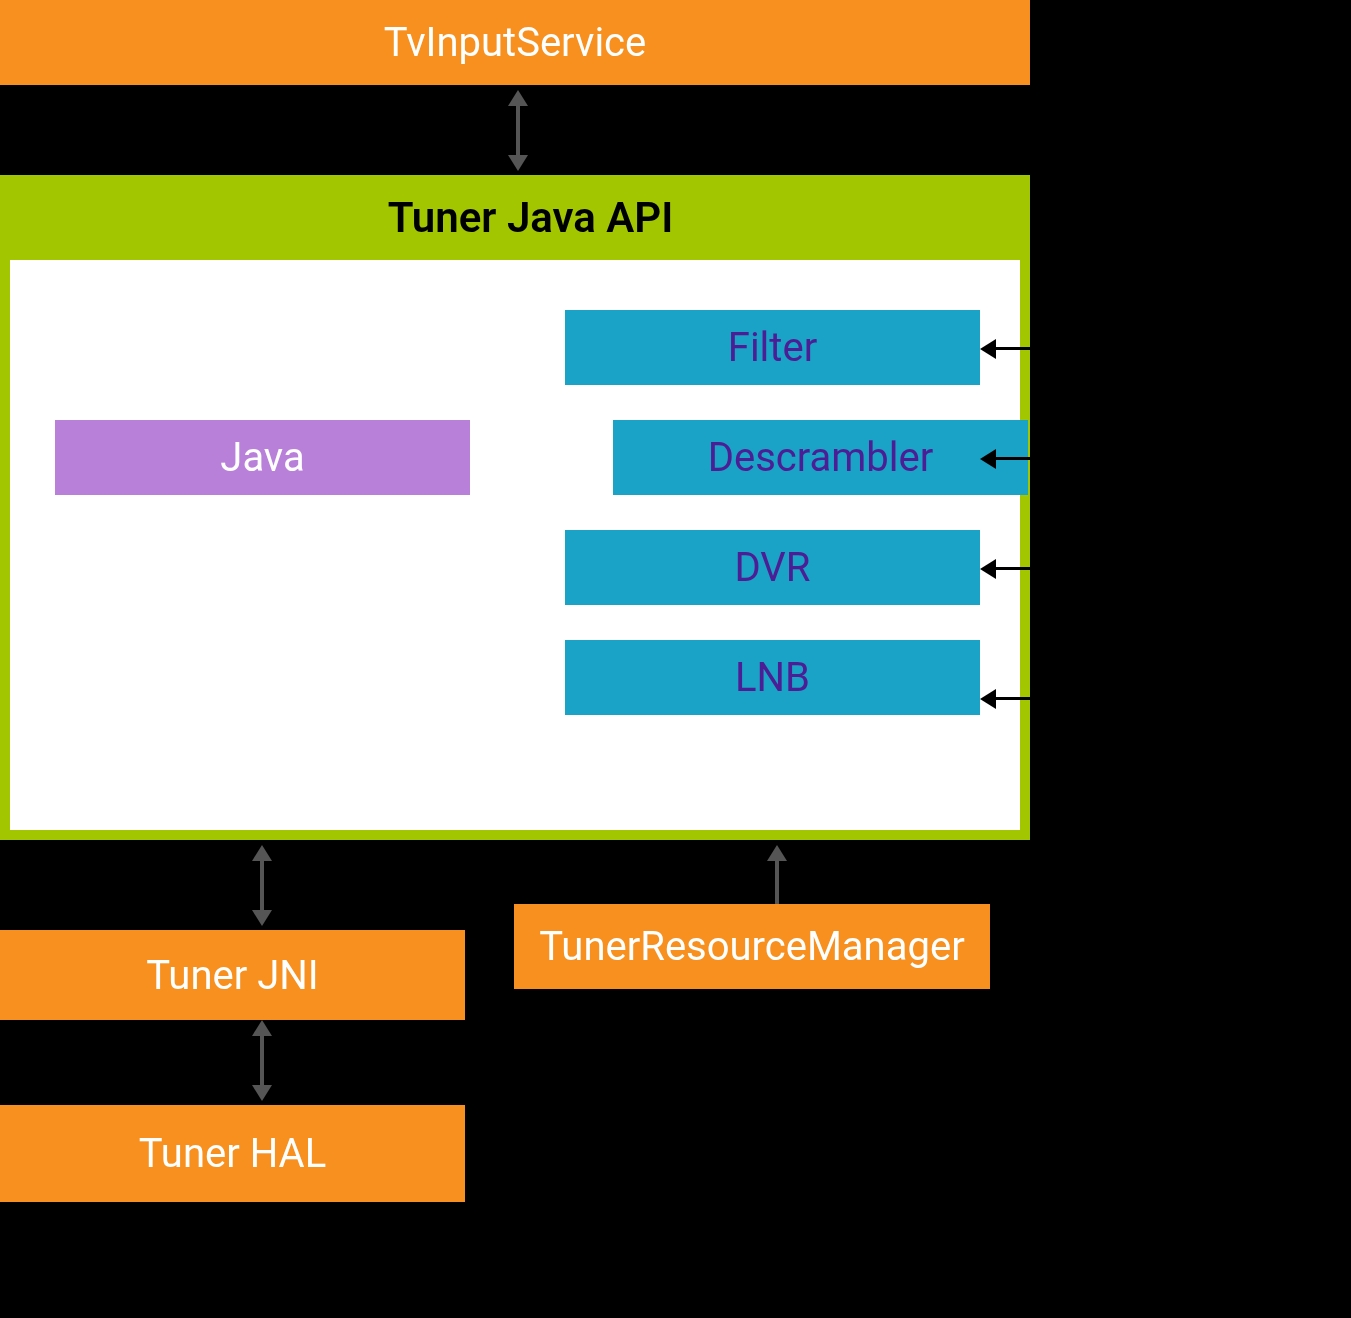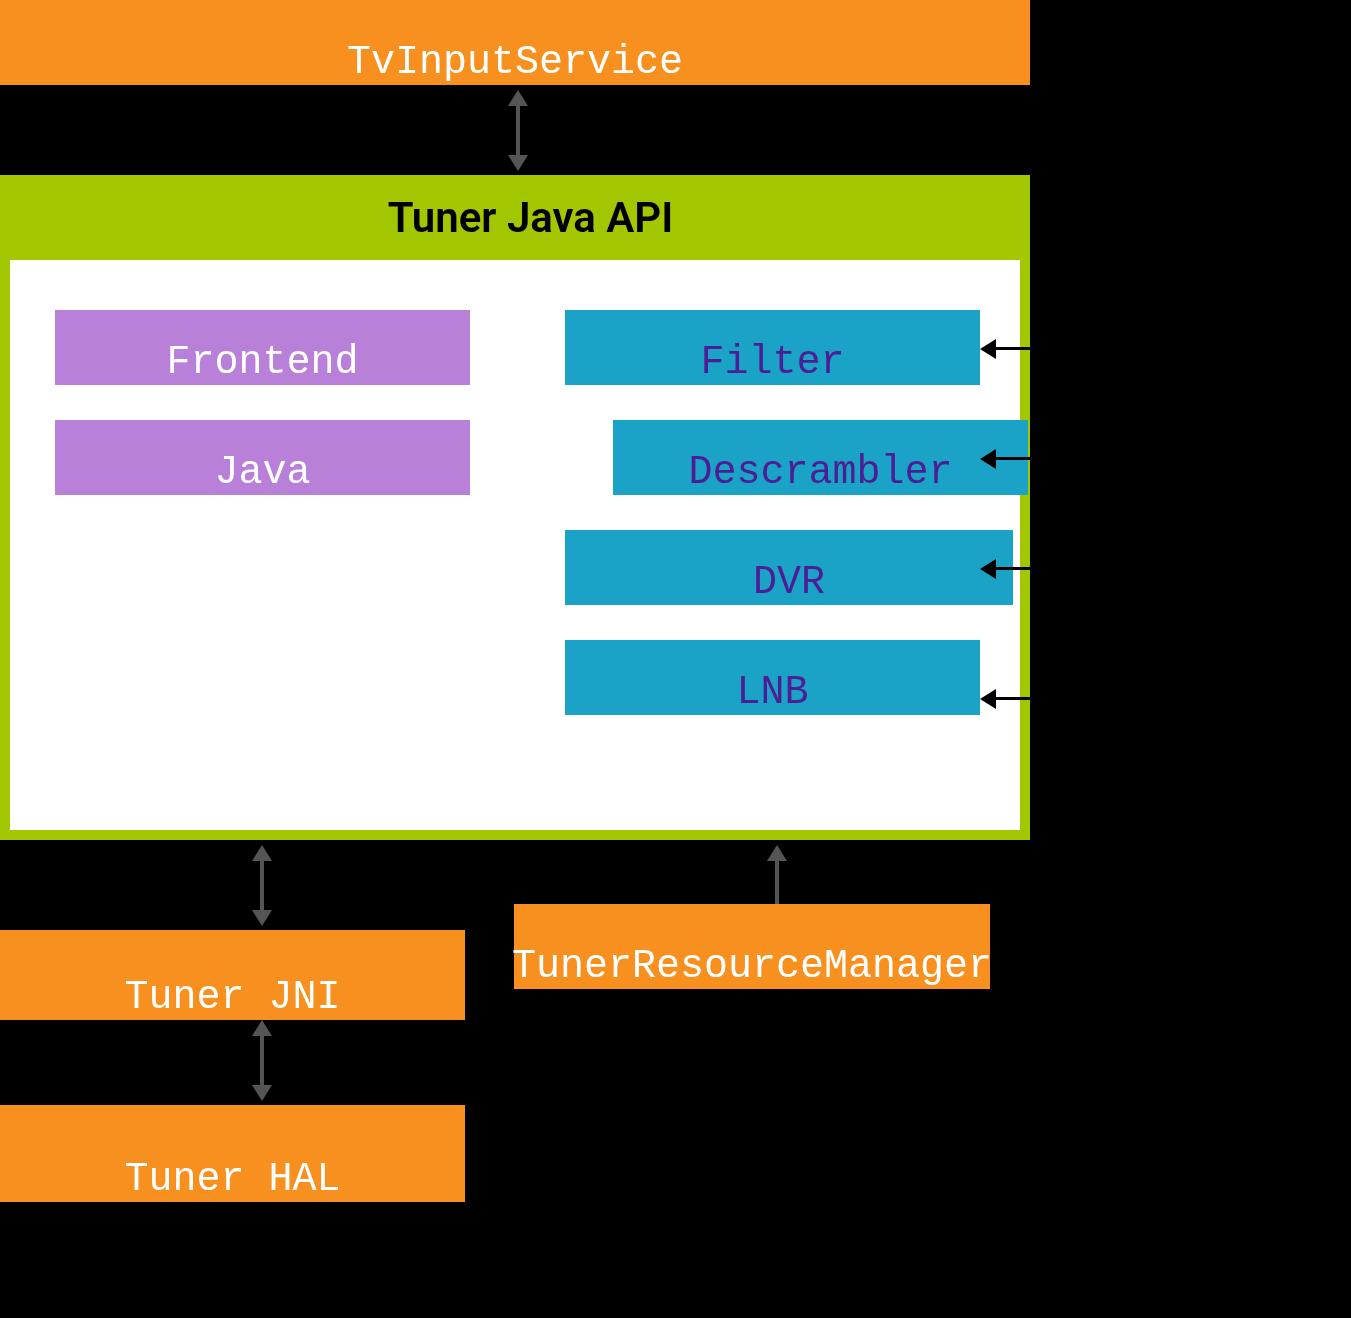--- a/index.html
+++ b/index.html
@@ -9,26 +9,25 @@
     }
     body {
       background: #000;
       font-family: -apple-system, BlinkMacSystemFont, "Segoe UI", Roboto, Helvetica, Arial, sans-serif;
       width: 1351px;
       height: 1318px;
       position: relative;
     }
     .box {
       display: flex;
-      align-items: flex-end;
+      align-items: center;
       justify-content: center;
       font-size: 40px;
       font-weight: 400;
       position: absolute;
-      font-family: Liberation Mono, monospace;
     }
     .orange {
       background: #f7901e;
       color: #fff;
     }
     .lime-container {
       background: #a2c600;
       position: absolute;
     }
     .lime-header {
@@ -91,34 +90,31 @@
 <div class="arrow-head arrow-up" style="left:508px; top:90px;"></div>
 <div class="arrow-line" style="left:516px; top:100px; width:4px; height:60px;"></div>
 <div class="arrow-head arrow-down" style="left:508px; top:155px;"></div>
 
 <div class="lime-container" style="left:0; top:175px; width:1030px; height:665px;padding-left:31px;">
   <div class="lime-header" style="width:100%; height:85px;">
     <span>Tuner Java API</span>
   </div>
   <div class="white-body" style="left:10px; top:85px; width:1010px; height:570px;">
 
-    <div class="box purple" style="left:45px; top:50px; width:415px; height:75px;">
-      <span>Frontend</span>
-    </div>
     <div class="box purple" style="left:45px; top:160px; width:415px; height:75px;">
       <span>Java</span>
     </div>
 
     <div class="box cyan" style="left:555px; top:50px; width:415px; height:75px;">
       <span>Filter</span>
     </div>
     <div class="box cyan" style="left:555px; top:160px; width:415px; height:75px;margin-left:48px;">
       <span>Descrambler</span>
     </div>
-    <div class="box cyan" style="left:555px; top:270px; width:448px; height:75px;">
+    <div class="box cyan" style="left:555px; top:270px; width:415px; height:75px;">
       <span>DVR</span>
     </div>
     <div class="box cyan" style="left:555px; top:380px; width:415px; height:75px;">
       <span>LNB</span>
     </div>
   </div>
 </div>
 
 <div class="arrow-head arrow-up" style="left:252px; top:845px;"></div>
 <div class="arrow-line" style="left:260px; top:855px; width:4px; height:60px;"></div>

